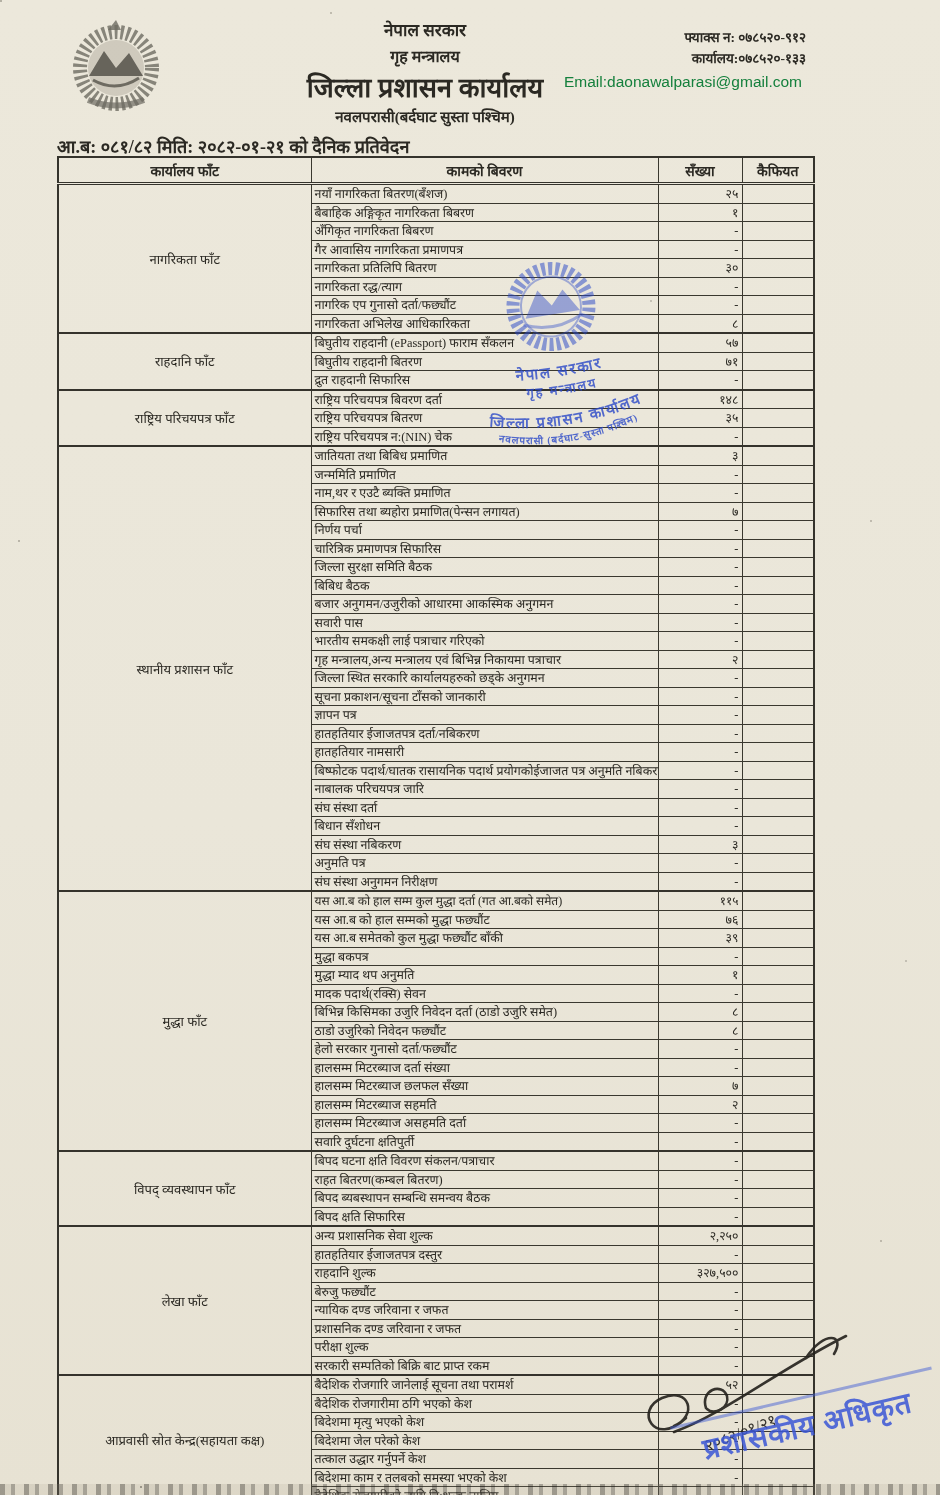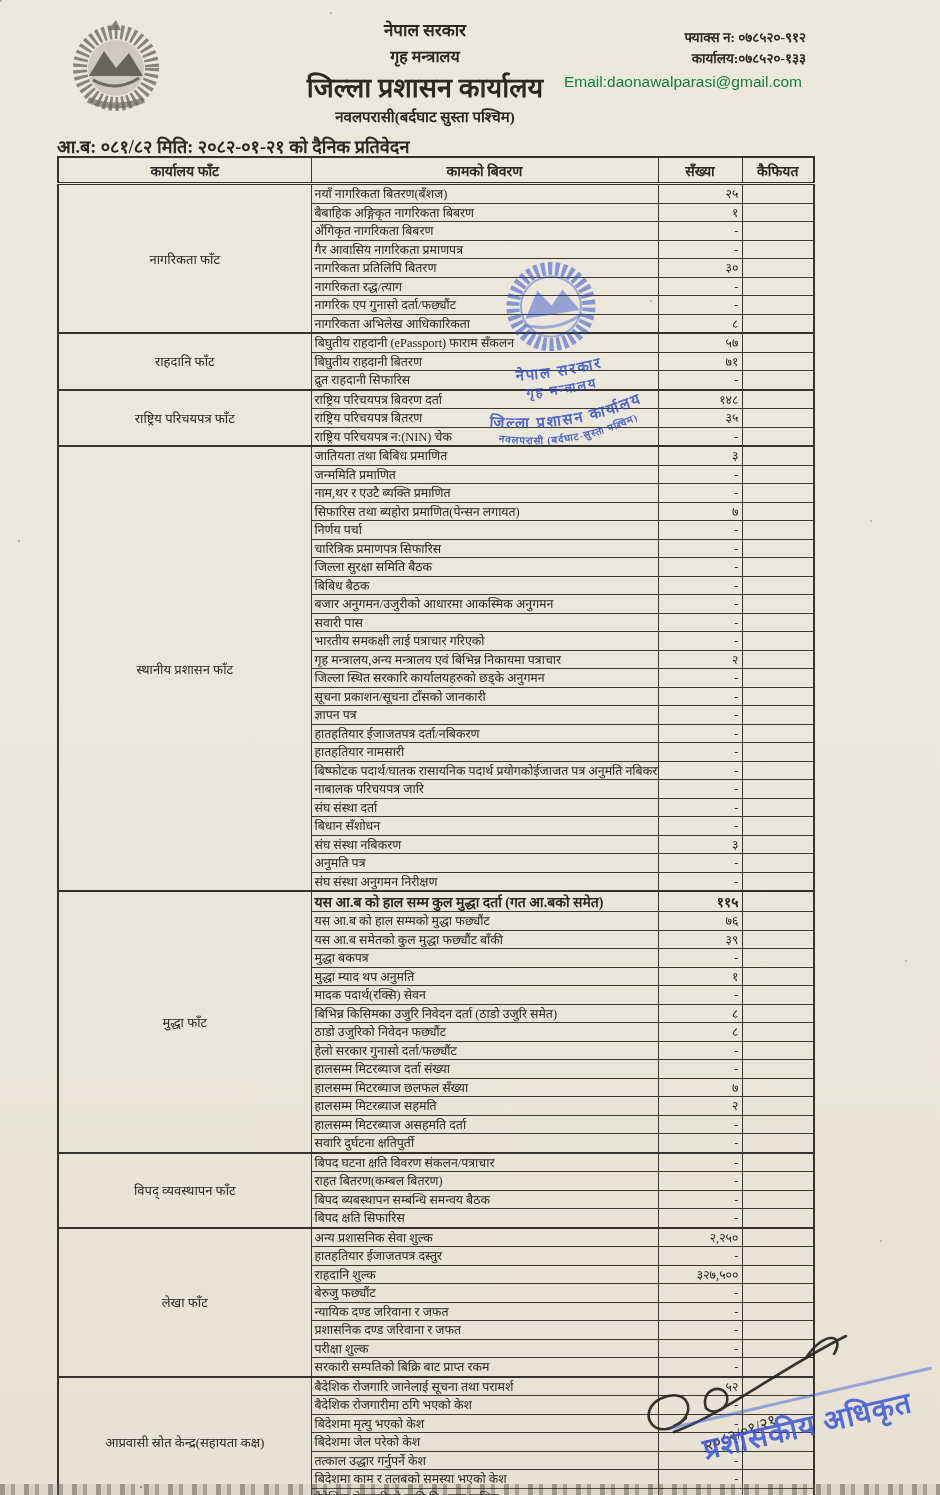--- a/index.html
+++ b/index.html
@@ -25,21 +25,21 @@
   table.report{border-collapse:collapse;table-layout:fixed;width:756px;
                border:2px solid #35332c;}
   table.report th,table.report td{border:1px solid #3a382f;padding:0 3px;overflow:hidden;}
   table.report thead th{font-size:14px;font-weight:bold;height:24px;text-align:center;
                border-bottom:3px double #35332c;border-top:2px solid #35332c;}
   td.sec{font-size:13px;text-align:center;vertical-align:middle;border-right:1.5px solid #35332c;font-family:Liberation Serif, serif;}
   td.desc{font-size:12.4px;text-align:left;padding-left:5px;white-space:nowrap;height:17.5px;}
   td.qty{font-size:12.4px;text-align:right;padding-right:18px;}
   td.remark{font-size:12px;}
   tr.sec-start td{border-top:2px solid #35332c;}
-  td.em{font-size:14px;font-weight:bold;}
+  td.em{font-size:12px;font-weight:normal;}
 
   
   .stamp-center{position:absolute;left:428px;top:256px;width:262px;height:192px;pointer-events:none;}
   .officer-stamp{position:absolute;left:672px;top:1396px;width:268px;transform:rotate(-13deg);
       color:#3b57d6;font-weight:bold;font-size:29px;letter-spacing:1px;opacity:.85;
       border-top:3px solid rgba(59,87,214,.55);padding-top:6px;text-align:center;}
   .signature{position:absolute;left:628px;top:1322px;width:250px;height:150px;pointer-events:none;}
   .scan-edge{position:absolute;left:0;right:0;bottom:0;height:11px;opacity:.8;
       background:repeating-linear-gradient(90deg,
         rgba(62,58,50,.55) 0 5px, rgba(150,142,124,.25) 5px 11px,

